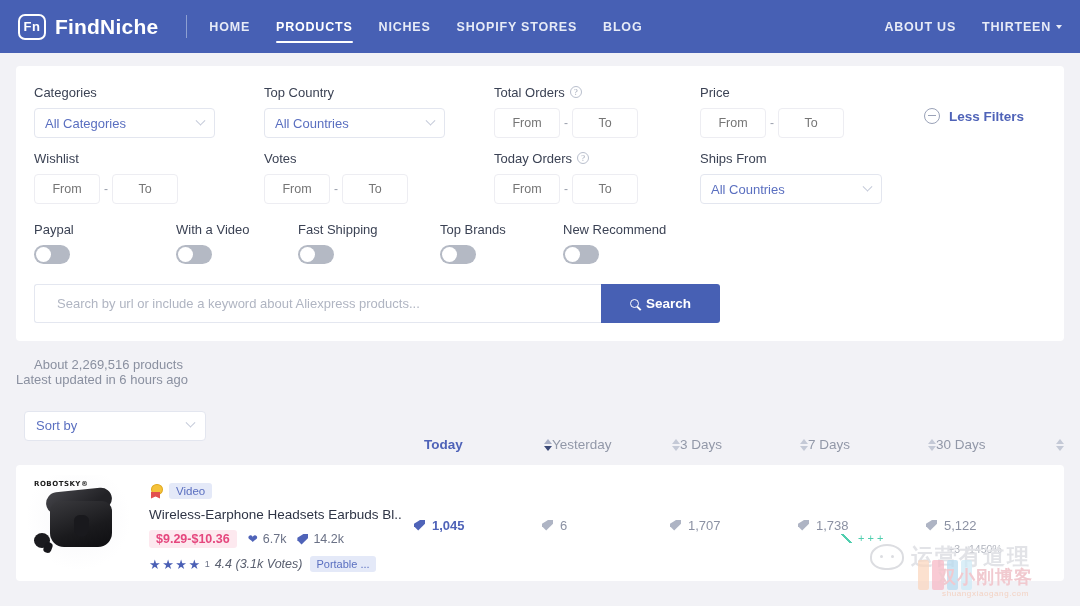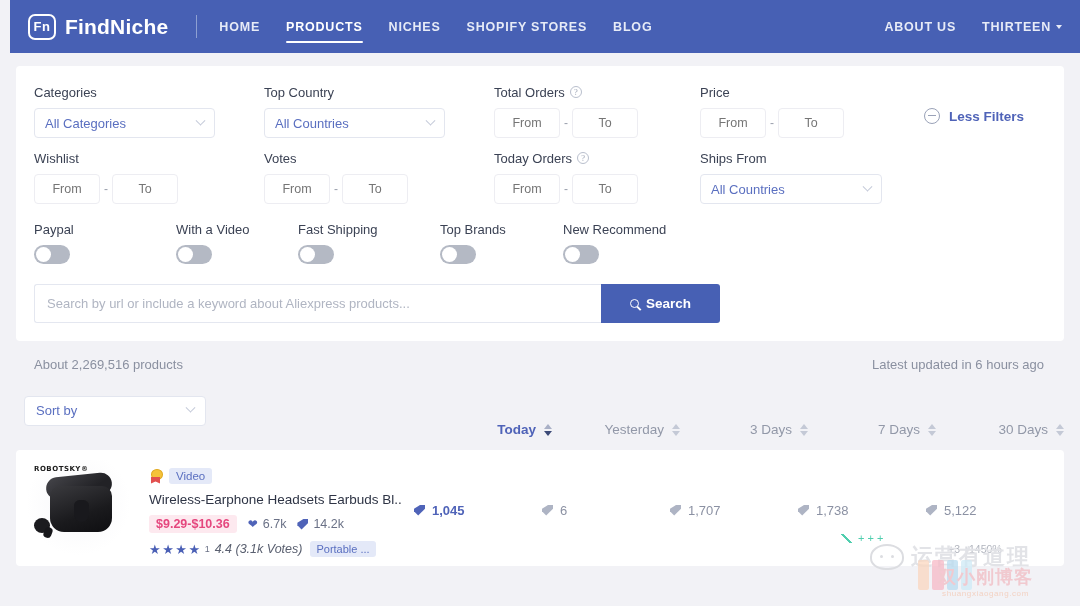--- a/index.html
+++ b/index.html
@@ -9,21 +9,20 @@
     background: #f2f2f6;
     overflow: hidden;
   }
 
   
   .header {
     height: 53px; background: #4760b4;
     display: flex; align-items: center;
     padding: 0 18px;
     position: relative;
-    margin-left: 10px;
   }
   .brand { display: flex; align-items: center; gap: 9px; }
   .logo-mark {
     width: 28px; height: 26px;
     border: 2px solid #fff; border-radius: 7px;
     display: flex; align-items: center; justify-content: center;
     color: #fff; font-size: 13px; font-weight: 700; letter-spacing: .5px;
     line-height: 1;
   }
   .brand-name {
@@ -119,21 +118,21 @@
     content: ""; position: absolute; top: 2px; left: 2px;
     width: 15px; height: 15px; border-radius: 50%; background: #fff;
   }
 
   
   .search-row { display: flex; margin-top: 20px; }
   .search-input {
     width: 567px; height: 39px;
     border: 1px solid #e4e7f0; border-right: none;
     border-radius: 3px 0 0 3px;
-    padding: 0 12px; font-size: 13px; color: #3b4254;
+    padding: 0 22px; font-size: 13px; color: #3b4254;
     outline: none; font-family: "Liberation Sans", sans-serif;
   }
   .search-input::placeholder { color: #b0b5c2; }
   .search-btn {
     width: 119px; height: 39px; background: #4760b4; border: none;
     border-radius: 0 3px 3px 0; color: #fff;
     font-size: 13.5px; font-weight: 600; cursor: pointer;
     display: flex; align-items: center; justify-content: center; gap: 7px;
     font-family: "Liberation Sans", sans-serif;
   }
@@ -143,40 +142,41 @@
   }
   .mag::after {
     content: ""; position: absolute; width: 1.6px; height: 5px;
     background: #fff; right: -1.5px; bottom: -4px; transform: rotate(-45deg);
   }
 
   
   .meta-row {
     margin: 16px 16px 0; display: flex; align-items: flex-start;
     justify-content: space-between;
+    flex-direction: column;
   }
   .meta-count { font-size: 13px; color: #8a90a0; padding-left: 18px; }
   .meta-updated { font-size: 13px; color: #8a90a0; padding-right: 20px; text-align: right; }
 
   .sort-row {
     margin: 12px 16px 0; display: flex; align-items: center;
   }
   .sort-by {
     width: 182px; height: 30px; border: 1px solid #e3e6ef; border-radius: 4px;
     display: flex; align-items: center; padding: 0 11px;
     font-size: 13px; color: #5a6fc0; background: #fff;
     margin-left: 8px; cursor: pointer;
   }
   .period-tabs {
     display: flex; align-items: center; margin-left: auto;
   }
   .period-tab {
     width: 128px; display: flex; align-items: center; gap: 8px;
     font-size: 13.5px; color: #9298a8; cursor: pointer;
-    justify-content: flex-end;
+    justify-content: space-between;
     margin-top: 38px;
   }
   .period-tab.active { color: #4f63b8; font-weight: 600; }
   .sorter { display: inline-flex; flex-direction: column; gap: 2px; }
   .sorter i {
     display: block; width: 0; height: 0;
     border-left: 4px solid transparent; border-right: 4px solid transparent;
   }
   .sorter i.up { border-bottom: 5px solid #c4c9d6; }
   .sorter i.dn { border-top: 5px solid #c4c9d6; }

